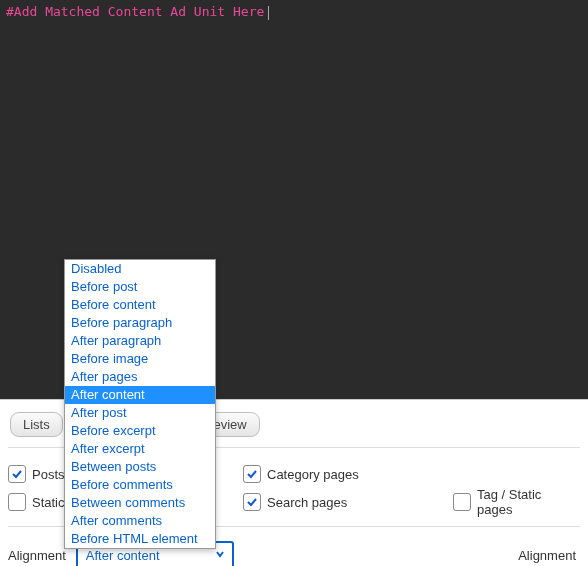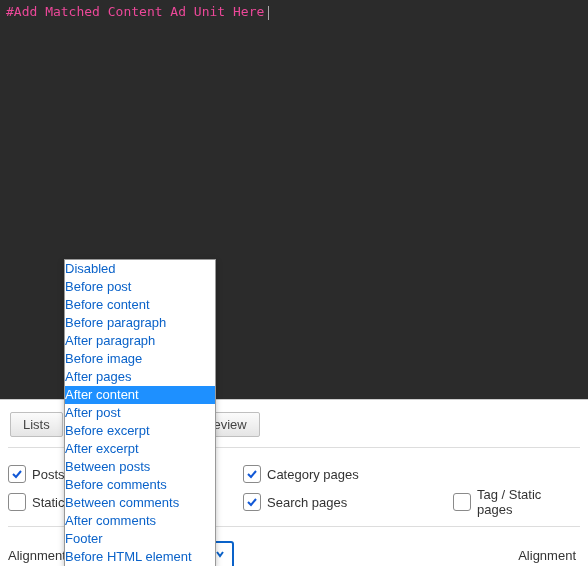--- a/index.html
+++ b/index.html
@@ -1,37 +1,37 @@
 <!DOCTYPE html>
 <html><head>
 <meta charset="utf-8">
 <style>
   html,body{margin:0;padding:0;font-family:-apple-system,BlinkMacSystemFont,"Segoe UI",Arial,sans-serif;font-size:13px;color:#333;background:#fff}
   .root{width:588px;height:566px;position:relative;overflow:hidden}
   .code-area{background:#2b2b2b;width:100%;height:400px;padding:4px 6px;box-sizing:border-box;font-family:Consolas,Monaco,monospace;color:#ec4899;font-size:13px;border-bottom:1px solid #ccc}
   .code-area .cursor{border-left:1px solid #aaa;display:inline-block;height:14px;margin-left:4px;vertical-align:middle}
   .controls{padding:6px 8px 0 8px}
   .btn-row{display:flex;gap:36px;padding:6px 2px 10px 2px;align-items:center}
-  .btn{border:1px solid #bfbfbf;background:linear-gradient(#fbfbfb,#e5e5e5);border-radius:2px;padding:4px 12px;font-size:13px;color:#444;cursor:pointer}
+  .btn{border:1px solid #bfbfbf;background:linear-gradient(#fbfbfb,#e5e5e5);border-radius:9px;padding:4px 12px;font-size:13px;color:#444;cursor:pointer}
   .checks{border-top:1px solid #ddd;padding-top:12px}
   .check-row{display:flex;align-items:center;height:28px}
   .check-col{display:flex;align-items:center;gap:6px}
   .col-a{width:235px}
   .col-b{width:210px}
   .col-c{flex:1}
   .cb{width:16px;height:16px;border:1px solid #8a8a8a;border-radius:3px;display:inline-flex;align-items:center;justify-content:center;background:#fff;cursor:pointer;flex:0 0 auto}
   .cb.checked svg{stroke:#1158d6}
   .cb svg{width:12px;height:12px;display:block}
   .insertion-row{border-top:1px solid #ddd;margin-top:10px;padding-top:14px;display:flex;align-items:center;gap:10px}
   .select{border:2px solid #0a62c9;border-radius:3px;height:24px;width:140px;display:flex;align-items:center;justify-content:space-between;padding:0 6px 0 8px;font-size:13px;color:#0a62c9;cursor:pointer;background:#fff}
   .select .chev svg{stroke:#0a62c9}
   .align-label{margin-left:auto;padding-right:4px}
   
   .dropdown{position:absolute;left:64px;top:259px;width:150px;background:#fff;border:1px solid #999;box-shadow:0 2px 6px rgba(0,0,0,.25);font-size:13px}
-  .dd-item{padding:1px 0;color:#0a62c9;cursor:pointer;white-space:nowrap;line-height:16px}
+  .dd-item{padding:1px 6px;color:#0a62c9;cursor:pointer;white-space:nowrap;line-height:16px}
   .dd-item.sel{background:#1e90ff;color:#fff}
 </style>
 </head>
 <body>
 <div class="root">
 
 <div class="code-area">
   <span>#Add Matched Content Ad Unit Here</span><span class="cursor"></span>
 </div>
 
@@ -108,17 +108,16 @@
       <div class="dd-item">Before image</div>
       <div class="dd-item">After pages</div>
       <div class="dd-item sel">After content</div>
       <div class="dd-item">After post</div>
       <div class="dd-item">Before excerpt</div>
       <div class="dd-item">After excerpt</div>
       <div class="dd-item">Between posts</div>
       <div class="dd-item">Before comments</div>
       <div class="dd-item">Between comments</div>
       <div class="dd-item">After comments</div>
-      <div class="dd-item">Footer</div>
       <div class="dd-item">Before HTML element</div>
     </div>
 
 </div>
 
 </body></html>

